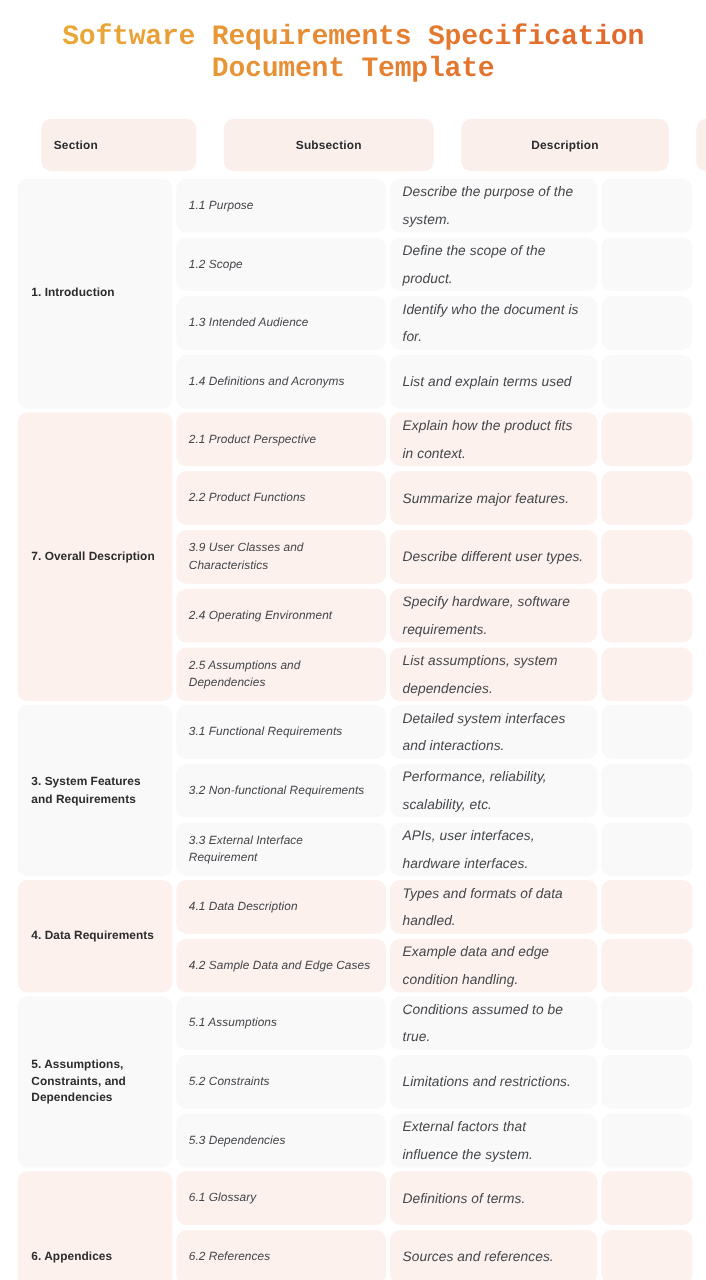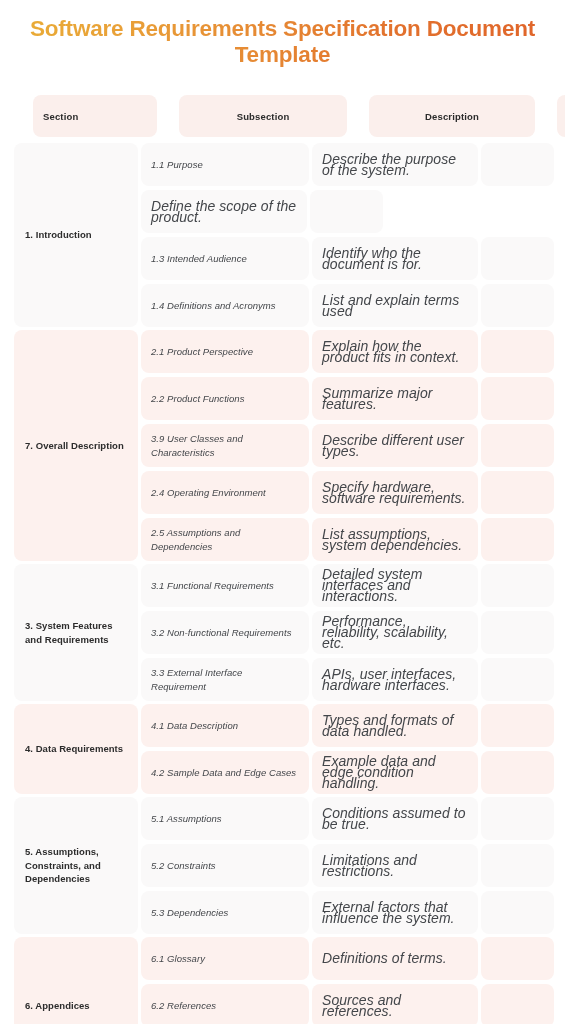--- a/index.html
+++ b/index.html
@@ -20,20 +20,21 @@
     width: 565px;
     height: 1024px;
     background: #ffffff;
     box-sizing: border-box;
   }
 
   
   .title-wrap {
     padding: 16px 26px 0 26px;
     text-align: center;
+    font-family: Liberation Mono, monospace;
   }
   .doc-title {
     margin: 0;
     font-size: 22.5px;
     line-height: 26px;
     font-weight: 700;
     letter-spacing: -0.2px;
     background-image: linear-gradient(100deg, #e9ab36 0%, #e9a138 18%, #e68a34 45%, #e2712d 72%, #e0652a 100%);
     -webkit-background-clip: text;
     background-clip: text;
@@ -116,22 +117,22 @@
   }
 
   .sub-cell {
     font-size: 9.5px;
     line-height: 13.5px;
     color: #43464a;
     letter-spacing: 0.05px;
     height: 43px;
   }
   .desc-cell {
-    font-size: 14px;
-    line-height: 11px;
+    font-size: 11px;
+    line-height: 22px;
     color: #43464a;
     letter-spacing: 0.05px;
     height: 43px;
   }
   .notes-cell {
     height: 43px;
   }
 
   
   .tone-light .section-label,
@@ -168,20 +169,21 @@
     <div id="sections-host">
         <div class="section-group tone-light">
           <div class="section-label col-section">1. Introduction</div>
           <div class="section-rows">
             <div class="row">
               <div class="cell sub-cell col-subsection">1.1 Purpose</div>
               <div class="cell desc-cell col-description">Describe the purpose of the system.</div>
               <div class="cell notes-cell col-notes"></div>
             </div>
             <div class="row">
+              <div class="cell sub-cell col-subsection">1.2 Scope</div>
               <div class="cell desc-cell col-description">Define the scope of the product.</div>
               <div class="cell notes-cell col-notes"></div>
             </div>
             <div class="row">
               <div class="cell sub-cell col-subsection">1.3 Intended Audience</div>
               <div class="cell desc-cell col-description">Identify who the document is for.</div>
               <div class="cell notes-cell col-notes"></div>
             </div>
             <div class="row">
               <div class="cell sub-cell col-subsection">1.4 Definitions and Acronyms</div>

